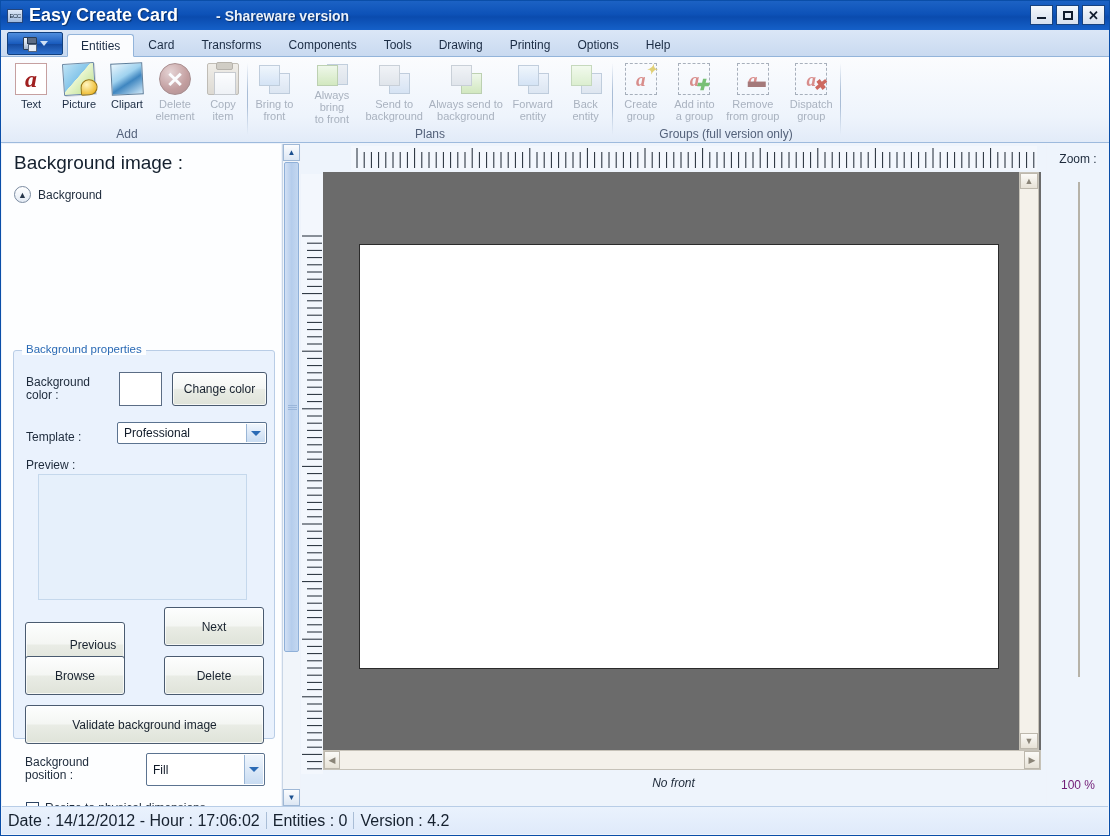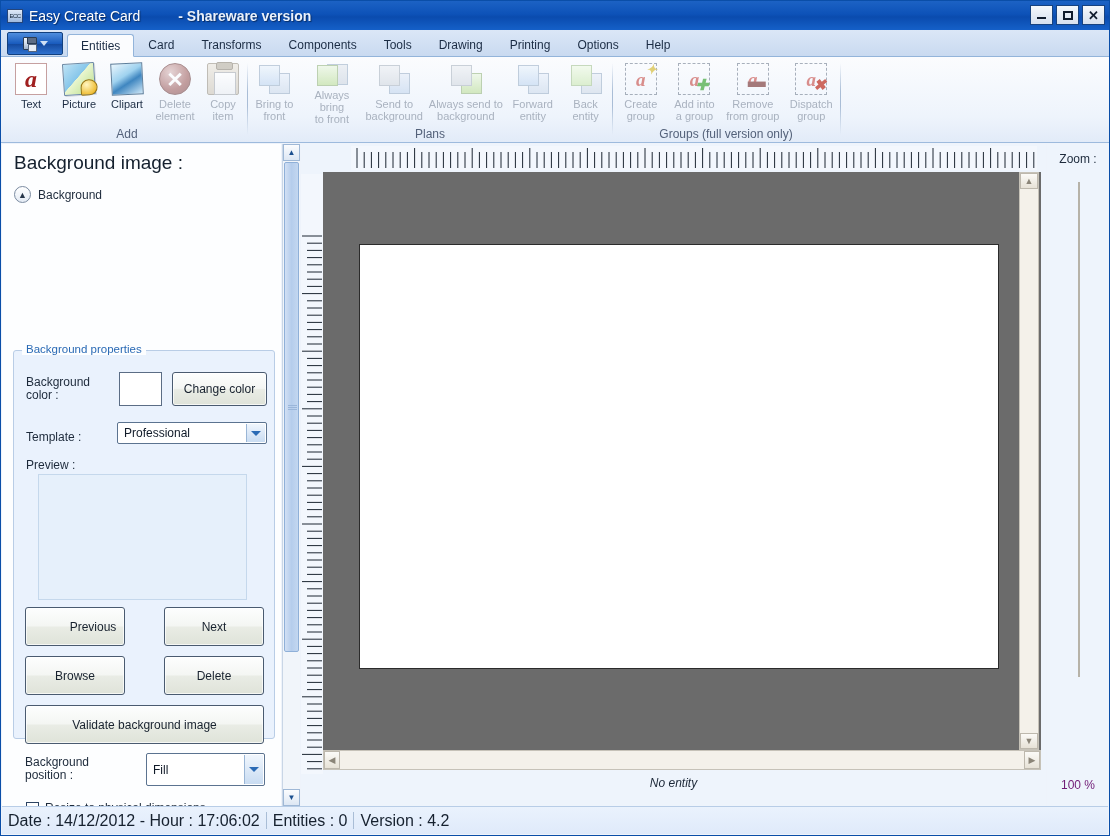--- a/index.html
+++ b/index.html
@@ -30,21 +30,21 @@
     width: 16px; height: 14px;
     background: linear-gradient(to bottom,#dfe9f7,#9fb9dd);
     border: 1px solid #25457a;
     margin-right: 6px;
     position: relative;
     font-size: 6px; color: #123; text-align: center; line-height: 13px;
     letter-spacing: -0.5px;
     font-family: "Liberation Sans", sans-serif;
   }
   .title-text {
-    color: #fff; font-weight: normal; font-size: 14px;
+    color: #fff; font-weight: bold; font-size: 18px;
     text-shadow: 1px 1px 1px rgba(0,0,0,.45);
     white-space: nowrap;
   }
   .title-sub {
     color: #eaf1fb; font-weight: bold; font-size: 14px;
     margin-left: 38px;
     text-shadow: 1px 1px 1px rgba(0,0,0,.45);
     white-space: nowrap;
   }
   .win-btns { position: absolute; right: 4px; top: 4px; display: flex; gap: 3px; }
@@ -607,21 +607,21 @@
         <span class="arrowbox">
             <span class="tri"></span>
           </span>
       </span>
 
       <span class="fld-label" style="left:12px; top:108px;">Preview :</span>
     </div>
 
     <div class="preview-box"></div>
 
-    <div class="btn" style="left:23px; top:463px; width:100px; height:39px;padding-left:36px;">Previous</div>
+    <div class="btn" style="left:23px; top:478px; width:100px; height:45px;padding-left:36px;">Previous</div>
     <div class="btn" style="left:23px; top:512px; width:100px; height:39px;">Browse</div>
     <div class="btn" style="left:162px; top:463px; width:100px; height:39px;">Next</div>
     <div class="btn" style="left:162px; top:512px; width:100px; height:39px;">Delete</div>
     <div class="btn" style="left:23px; top:561px; width:239px; height:39px;">Validate background image</div>
 
     <span class="fld-label" style="left:23px; top:612px; white-space:pre-line;">Background
 position :</span>
     <span class="combo" style="left:144px; top:609px; width:119px; height:33px;">
       <span>Fill</span>
       <span class="arrowbox">
@@ -837,21 +837,21 @@
 
     <div class="canvas-vsb">
       <div class="cb-btn" style="left:0;top:0;width:18px;height:16px;">▲</div>
       <div class="cb-btn" style="left:0;bottom:0;width:18px;height:16px;">▼</div>
     </div>
     <div class="canvas-hsb">
       <div class="cb-btn" style="left:0;top:0;width:16px;height:18px;">◀</div>
       <div class="cb-btn" style="right:0;top:0;width:16px;height:18px;">▶</div>
     </div>
 
-    <div class="noaction">No entity</div>
+    <div class="noaction">No front</div>
   </div>
 
   <div class="zoomcol">
     <div style="position:absolute;left:0;top:8px;width:62px;text-align:center;font-size:12px;color:#1d2a3b;">Zoom :</div>
     <div class="zoom-track"></div>
     <div class="zoom-thumb"></div>
     <div class="zoom-pct">100 %</div>
   </div>
 
   <div class="statusbar">

